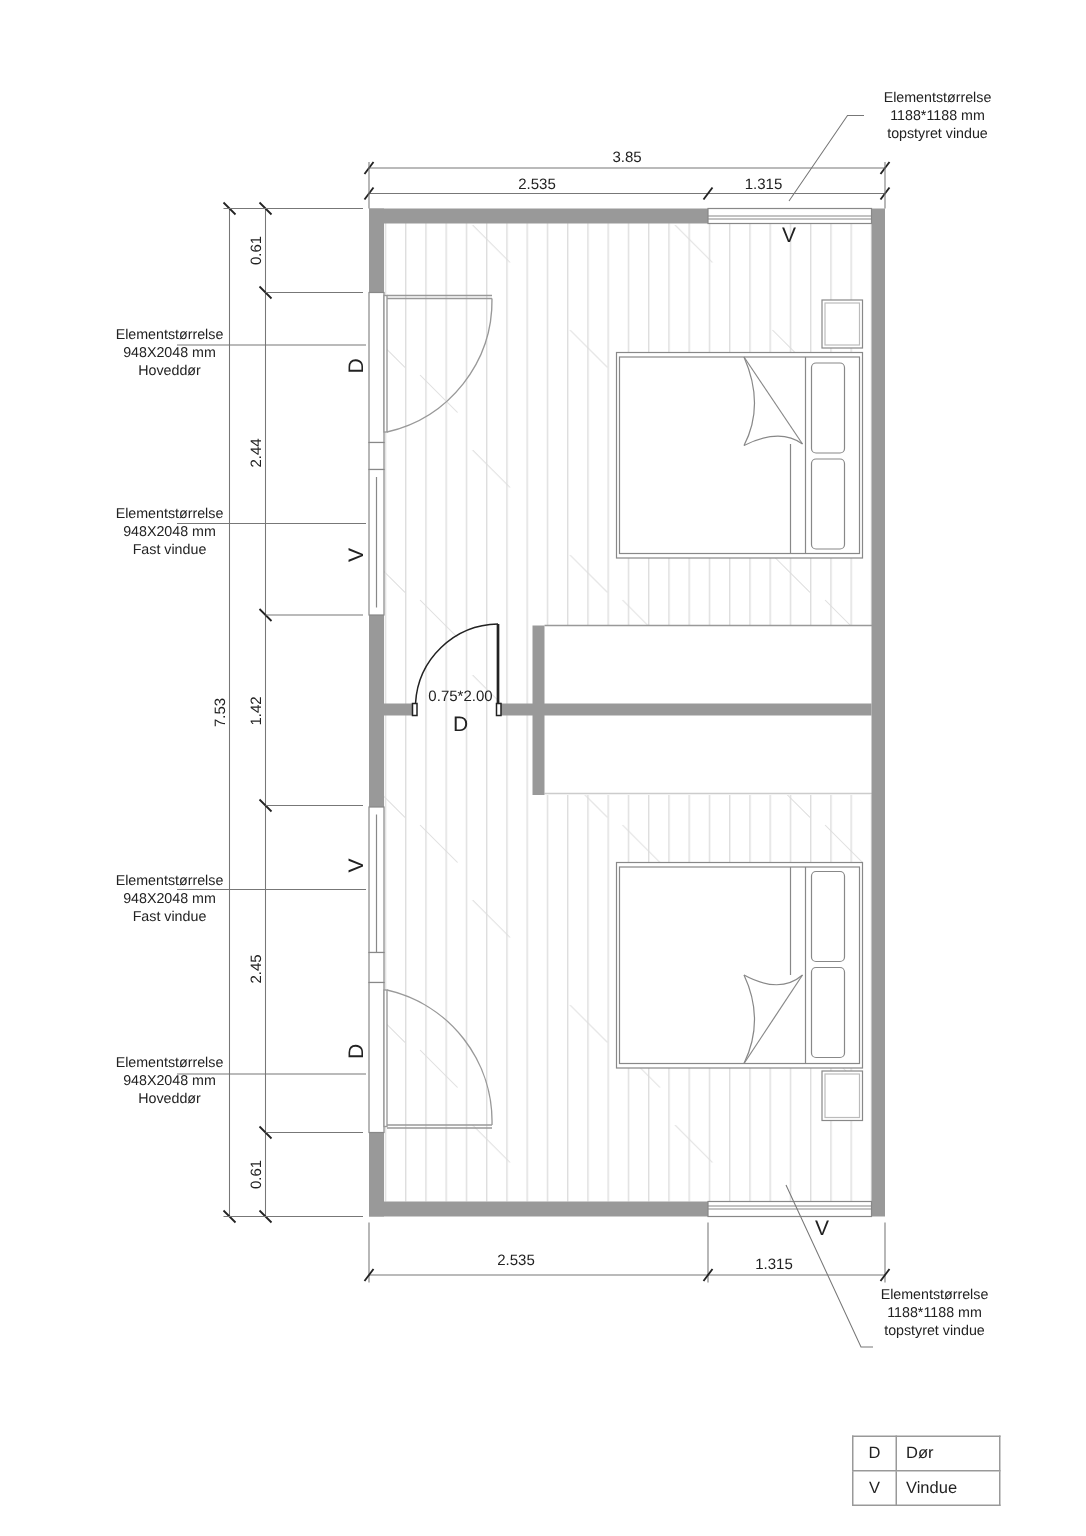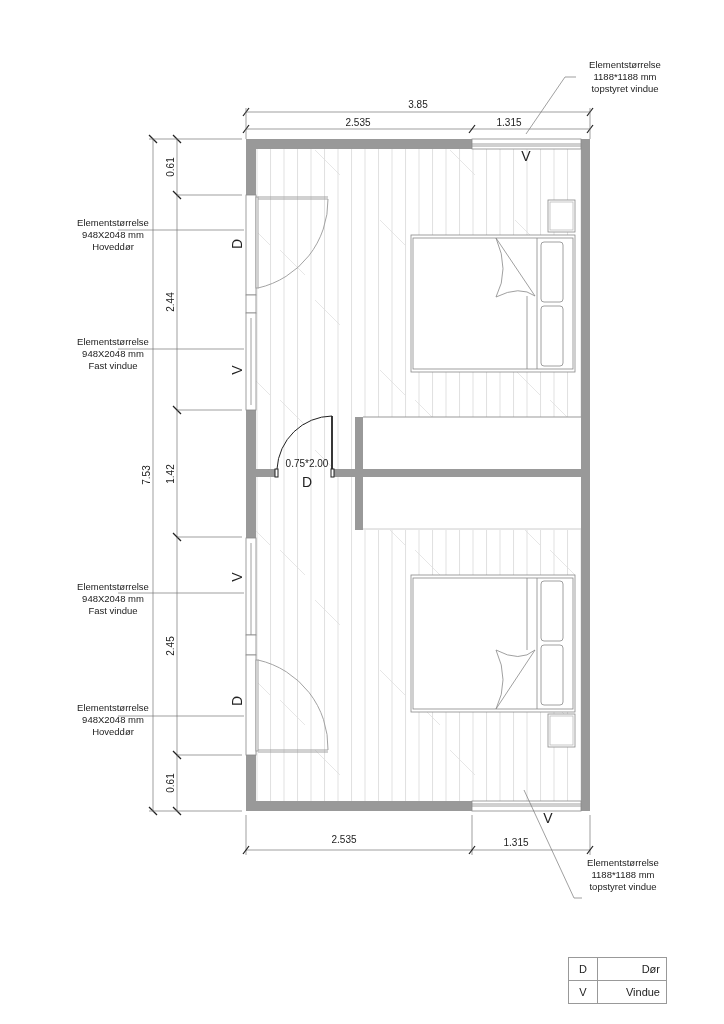--- a/index.html
+++ b/index.html
@@ -7,21 +7,21 @@
            font-family: "Liberation Sans", sans-serif; }
     svg { position: absolute; left: 0; top: 0; }
     .txt { font-family: "Liberation Sans", sans-serif; fill: #222; }
     .dim { font-size: 10px; }
     .note { font-size: 9.5px; }
     .mark { font-size: 14px; }
     .legend { position: absolute; left: 568px; top: 957px; border-collapse: collapse;
               font-family: "Liberation Sans", sans-serif; font-size: 11px; color: #222; }
     .legend td { border: 1px solid #999; height: 22px; padding: 0 6px; }
     .legend td.k { width: 16px; text-align: center; }
-    .legend td.v { width: 56px; text-align: right; }
+    .legend td.v { width: 56px; text-align: left; }
   </style>
 </head>
 <body>
 
 <svg width="724" height="1024" viewBox="0 0 724 1024">
   <defs>
     <pattern id="floor" x="0" y="0" width="13.5" height="80" patternUnits="userSpaceOnUse">
       <line x1="0.5" y1="0" x2="0.5" y2="80" stroke="#d8d8d8" stroke-width="0.8"></line>
     </pattern>
     <pattern id="floordiag" x="0" y="0" width="135" height="150" patternUnits="userSpaceOnUse">

